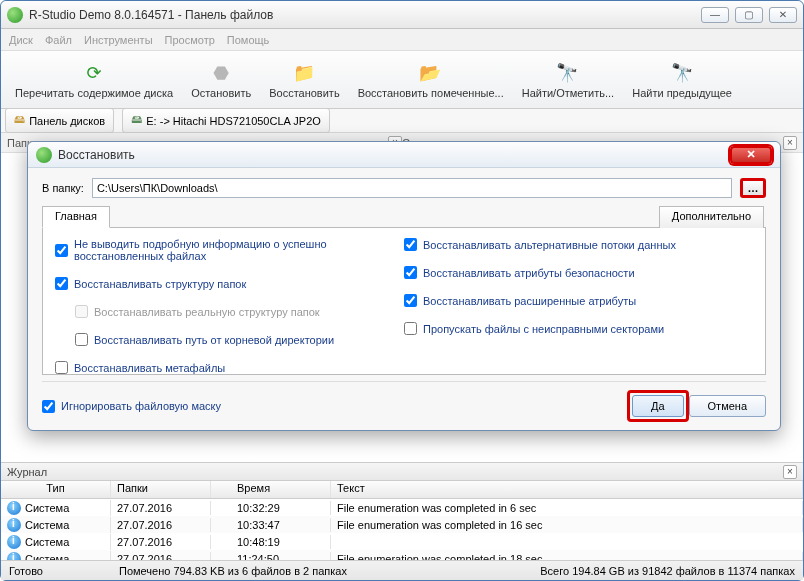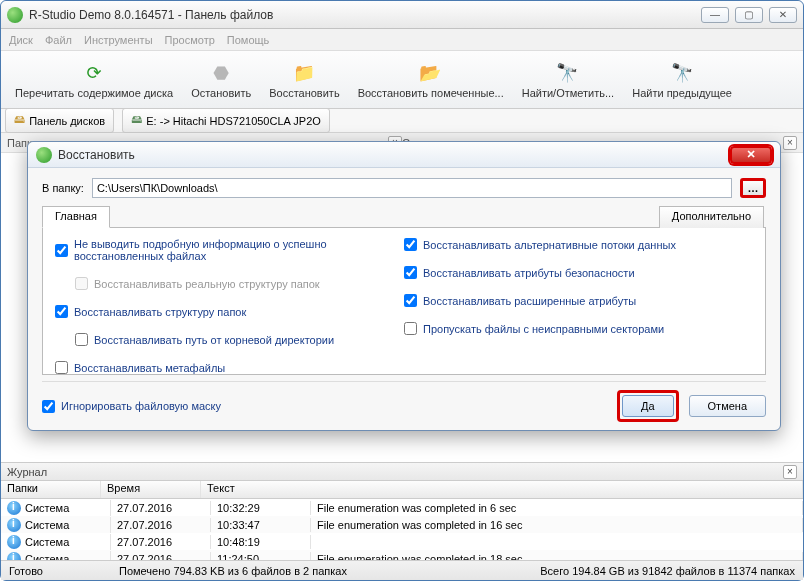--- a/index.html
+++ b/index.html
@@ -20,21 +20,21 @@
   .disk-tab { display: flex; align-items: center; gap: 4px; padding: 2px 8px; border: 1px solid #ccc; border-radius: 3px; background: linear-gradient(#fff,#ececec); cursor: pointer;}
   .panel-label-row { height: 20px; display: flex; align-items: center; padding: 0 6px; font-size: 11px; color: #555; border-bottom: 1px solid #ddd; background: #f2f2f2; }
   .panel-label-row .pane-label { width: 50%; display:flex; align-items:center; gap: 6px;}
   .xbtn { width: 14px; height: 14px; border: 1px solid #aaa; border-radius: 2px; font-size: 10px; display: inline-flex; align-items:center; justify-content:center; background:#fff; cursor:pointer; margin-left:auto;}
   .content-area { height: 310px; background: #fff; border-bottom: 1px solid #ccc; }
   .journal-hdr { height: 18px; background: linear-gradient(#f5f5f5,#e8e8e8); border-bottom: 1px solid #ccc; display: flex; align-items: center; padding: 0 6px; font-size: 11px; color: #444; }
   .log-head { display: flex; background: linear-gradient(#fdfdfd,#eaeaea); border-bottom: 1px solid #ccc; height: 18px; }
   .log-head div, .log-row div { padding: 1px 6px; border-right: 1px solid #e3e3e3; overflow: hidden; white-space: nowrap; }
   .col-type { width: 110px; text-align: center;} 
   .col-date { width: 100px; } 
-  .col-time { width: 100px; } 
+  .col-time { width: 100px; margin-left: 20px; } 
   .col-text { flex: 1; }
   .log-row { display: flex; height: 17px; align-items: center; background: #fff; }
   .log-row:nth-child(even){ background:#fbfbfb; }
   .iico { width:14px; height:14px; border-radius:50%; background: radial-gradient(circle at 40% 35%, #8ad4ff, #1976d2); margin-right:4px; display:inline-block; position:relative;}
   .iico::after{content:"i"; color:#fff; font-size:10px; font-weight:bold; position:absolute; left:5px; top:0;}
   .statusbar { position: absolute; bottom: 0; left: 0; right: 0; height: 20px; background: linear-gradient(#f2f2f2,#e6e6e6); border-top: 1px solid #ccc; display: flex; align-items: center; font-size: 11px; padding: 0 8px; gap: 16px; }
   .statusbar .sb-mid { margin-left: 60px;}
   .statusbar .sb-right { margin-left: auto;}
   
   .modal { position: absolute; left: 26px; top: 140px; width: 754px; height: 290px; background: #f7f7f7; border: 1px solid #6e8db3; border-radius: 6px; box-shadow: 0 6px 20px rgba(0,0,0,.35); z-index: 10; }
@@ -51,21 +51,21 @@
   .tab.active { background: #fff; border-bottom: 1px solid #fff; position: relative; z-index: 2;}
   .tabpanel { border: 1px solid #bbb; background: #fff; padding: 10px 12px; height: 148px; display: flex; }
   .col-left, .col-right { width: 50%; display: flex; flex-direction: column; gap: 15px; }
   .chk { display: flex; align-items: center; gap: 6px; color:#000;}
   .chk input { width: 13px; height: 13px; }
   .chk.disabled { color: #999; }
   .link-lbl { color: #1a3e8b; text-decoration: none; }
   .meta-row { padding-left: 0; }
   .bottombar { position: absolute; bottom: 8px; left: 14px; right: 14px; border-top: 1px solid #ddd; padding-top: 8px; display: flex; align-items: center; }
   .dlg-btn { height: 22px; padding: 0 18px; border: 1px solid #8fa7c4; border-radius: 3px; background: linear-gradient(#fdfdfe,#e3ecf6); cursor:pointer; font: inherit;}
-  .da-wrap { border: 3px solid #d70000; border-radius: 4px; padding: 2px; margin-left: auto; margin-right: 10px;}
+  .da-wrap { border: 3px solid #d70000; border-radius: 4px; padding: 2px; margin-left: auto; }
   .da-wrap .dlg-btn { background: linear-gradient(#eff5fc,#d2e3f6); border-color:#6f97c8;}
 </style>
 </head>
 <body>
 
 <div class="window">
   <div class="titlebar">
     <span class="icon"></span>
     <span class="title-txt">R-Studio Demo 8.0.164571 - Панель файлов</span>
     <div class="win-ctrls">
@@ -132,20 +132,21 @@
     </div>
   </div>
 
   <div class="content-area"></div>
 
   <div class="journal-hdr">
     <span>Журнал</span>
     <span class="xbtn" style="margin-left:auto;">×</span>
   </div>
   <div class="log-head">
+    <div class="col-type">Тип</div>
     <div class="col-date">Папки</div>
     <div class="col-time">Время</div>
     <div class="col-text">Текст</div>
   </div>
   <div id="log-rows">
       <div class="log-row">
         <div class="col-type" style="text-align:left;display:flex;align-items:center;"><span class="iico"></span>Система</div>
         <div class="col-date">27.07.2016</div>
         <div class="col-time">10:32:29</div>
         <div class="col-text">File enumeration was completed in 6 sec</div>
@@ -190,27 +191,27 @@
       <div class="tabs">
         <div class="tab active">Главная</div>
         <div class="tab">Дополнительно</div>
       </div>
       <div class="tabpanel">
         <div class="col-left">
           <label class="chk">
               <input type="checkbox" checked="" style="">
               <span class="link-lbl">Не выводить подробную информацию о успешно восстановленных файлах</span>
             </label>
+          <label class="chk">
+              <input type="checkbox" checked="" style="">
+              <span class="link-lbl">Восстанавливать структуру папок</span>
+            </label>
           <label class="chk disabled" style="padding-left:20px;">
               <input type="checkbox" disabled="" style="">
               <span>Восстанавливать реальную структуру папок</span>
-            </label>
-          <label class="chk">
-              <input type="checkbox" checked="" style="">
-              <span class="link-lbl">Восстанавливать структуру папок</span>
             </label>
           <label class="chk" style="padding-left:20px;">
               <input type="checkbox" style="">
               <span class="link-lbl">Восстанавливать путь от корневой директории</span>
             </label>
           <label class="chk meta-row">
               <input type="checkbox" style="">
               <span class="link-lbl">Восстанавливать метафайлы</span>
             </label>
         </div>

